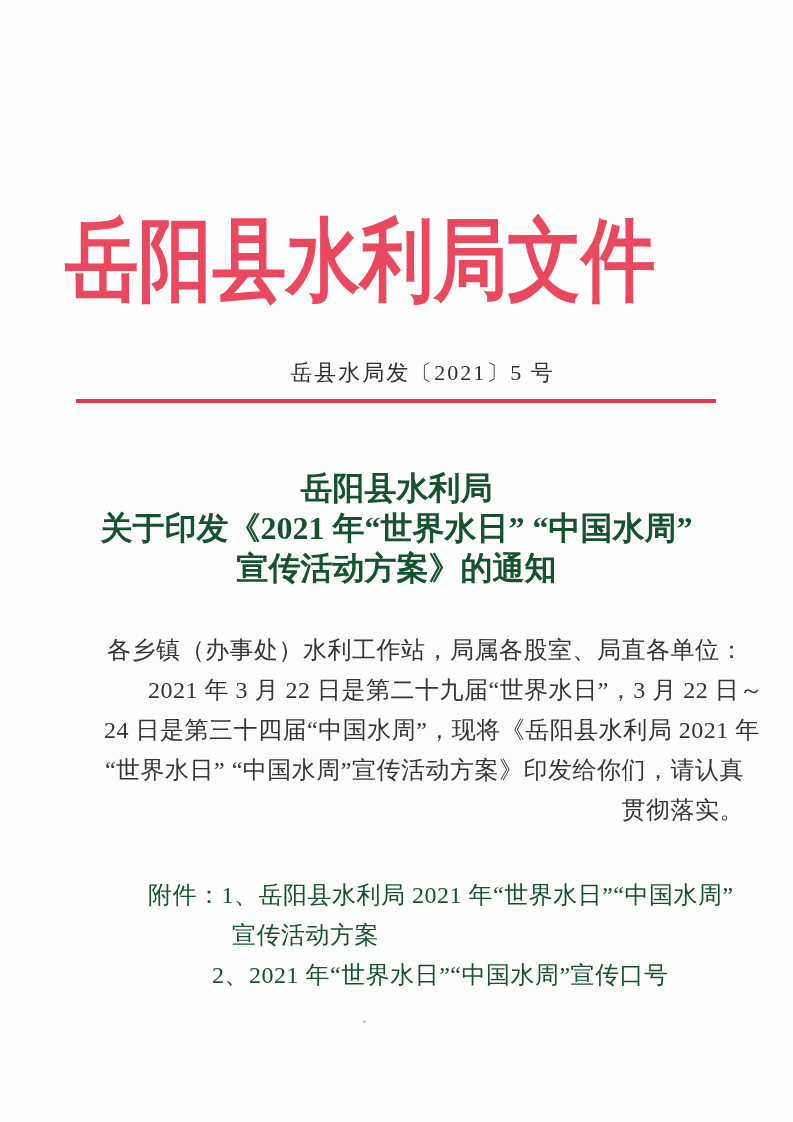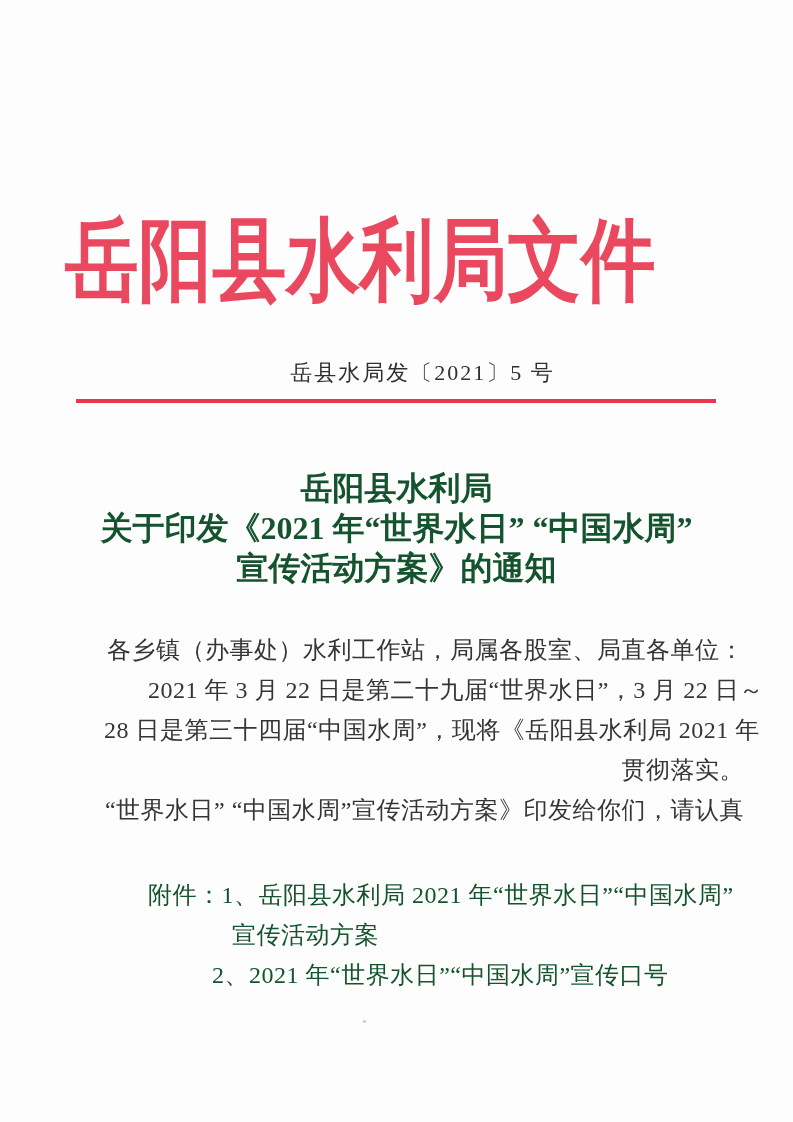--- a/index.html
+++ b/index.html
@@ -139,23 +139,23 @@
 
   <div class="title-block">
     <div>岳阳县水利局</div>
     <div>关于印发《2021 年“世界水日” “中国水周”</div>
     <div>宣传活动方案》的通知</div>
   </div>
 
   <div class="body-block">
     <div>各乡镇（办事处）水利工作站，局属各股室、局直各单位：</div>
     <div class="indent">2021 年 3 月 22 日是第二十九届“世界水日”，3 月 22 日～</div>
-    <div>28 日是第三十四届“中国水周”，现将《岳阳县水利局 2021 年</div>
+    <div>24 日是第三十四届“中国水周”，现将《岳阳县水利局 2021 年</div>
+    <div>“世界水日” “中国水周”宣传活动方案》印发给你们，请认真</div>
     <div>贯彻落实。</div>
-    <div>“世界水日” “中国水周”宣传活动方案》印发给你们，请认真</div>
   </div>
 
   <div class="attach-block">
     <div class="attach-1">附件：1、岳阳县水利局 2021 年“世界水日”“中国水周”</div>
     <div class="attach-2">宣传活动方案</div>
     <div class="attach-3">2、2021 年“世界水日”“中国水周”宣传口号</div>
   </div>
 
   <div class="speck"></div>
 

